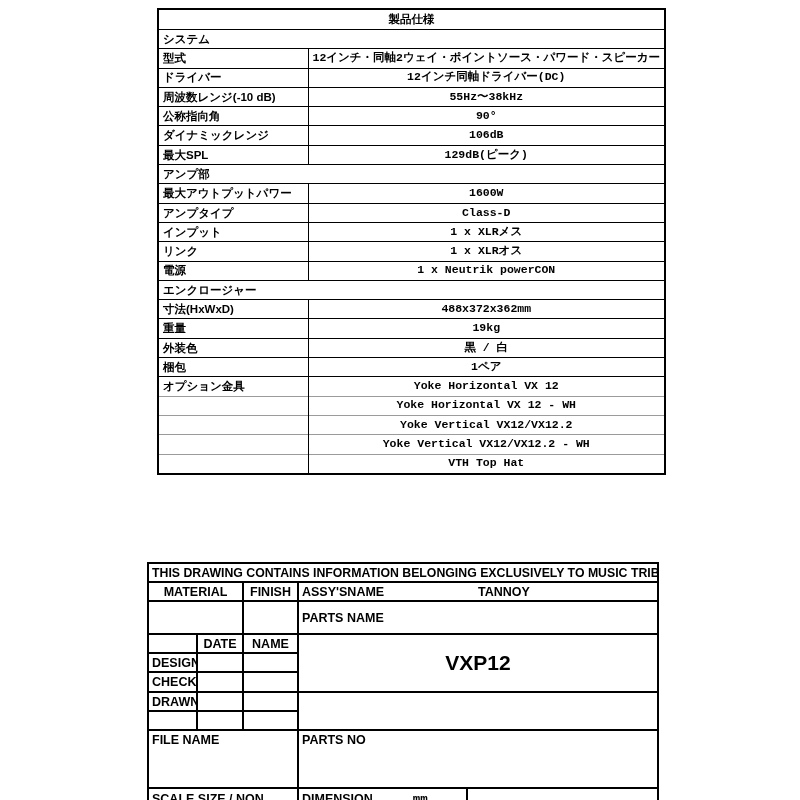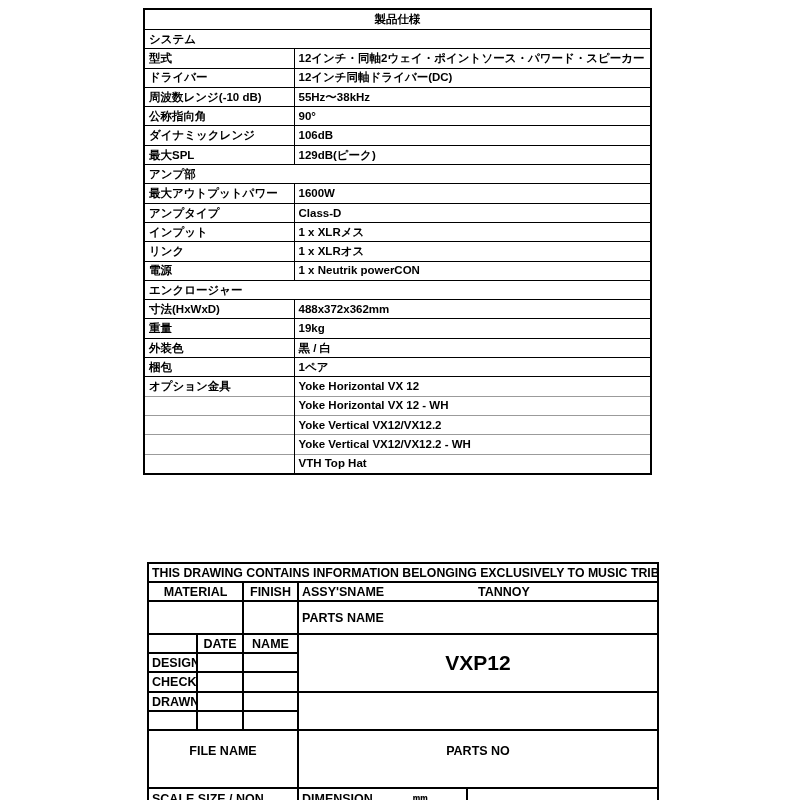--- a/index.html
+++ b/index.html
@@ -2,54 +2,54 @@
 <html><head>
 <meta charset="utf-8">
 <style>
   html,body{margin:0;padding:0;}
   body{
     width:800px;height:800px;position:relative;background:#ffffff;
     font-family:"Liberation Sans","DejaVu Sans",sans-serif;
     font-weight:bold;color:#000;
   }
   
-  .spec-wrap{position:absolute;left:143px;top:8px;}
+  .spec-wrap{position:absolute;left:157px;top:8px;}
   table.spec{
     border-collapse:collapse;border:2px solid #000;
     table-layout:fixed;width:509px;font-size:11.5px;
   }
   table.spec td{
     border:1px solid #000;height:18.3px;padding:0 4px;
     white-space:nowrap;overflow:hidden;line-height:1.1;
   }
   table.spec col.c-label{width:150px;}
   table.spec tr.header td{text-align:center;height:19px;}
   table.spec tr.section td{text-align:left;}
   table.spec td.lbl{}
-  table.spec td.val{text-align:left;}
+  table.spec td.val{text-align:center;font-family:Liberation Mono, monospace;}
   table.spec tr.pre td{border-bottom:none;}
   table.spec tr.cont td{border-top:1px solid #9b9b9b;}
   
   .tb-wrap{position:absolute;left:147px;top:562px;}
   table.tb{
     border-collapse:collapse;border:2px solid #000;
     table-layout:fixed;width:510px;font-size:12.5px;
   }
   table.tb td{
     border:2px solid #000;padding:0 3px;white-space:nowrap;
     overflow:hidden;vertical-align:middle;
   }
   table.tb td.center{text-align:center;}
   table.tb td.notice{text-align:center;font-size:12.3px;letter-spacing:0;}
   table.tb td.assy{position:relative;margin-top:20px;}
   table.tb td.assy .brand{
     position:absolute;left:50%;top:50%;transform:translateY(-50%);
   }
   table.tb td.model{text-align:center;font-size:21px;}
-  table.tb td.tall{vertical-align:top;padding-top:13px;text-align:center;}
+  table.tb td.tall{vertical-align:top;padding-top:2px;}
   table.tb .unit{margin-left:40px;font-family:Liberation Mono, monospace;}
 </style>
 </head>
 <body>
 
 <div class="spec-wrap">
   <table class="spec">
     <colgroup>
         <col class="c-label">
         <col class="c-value">

